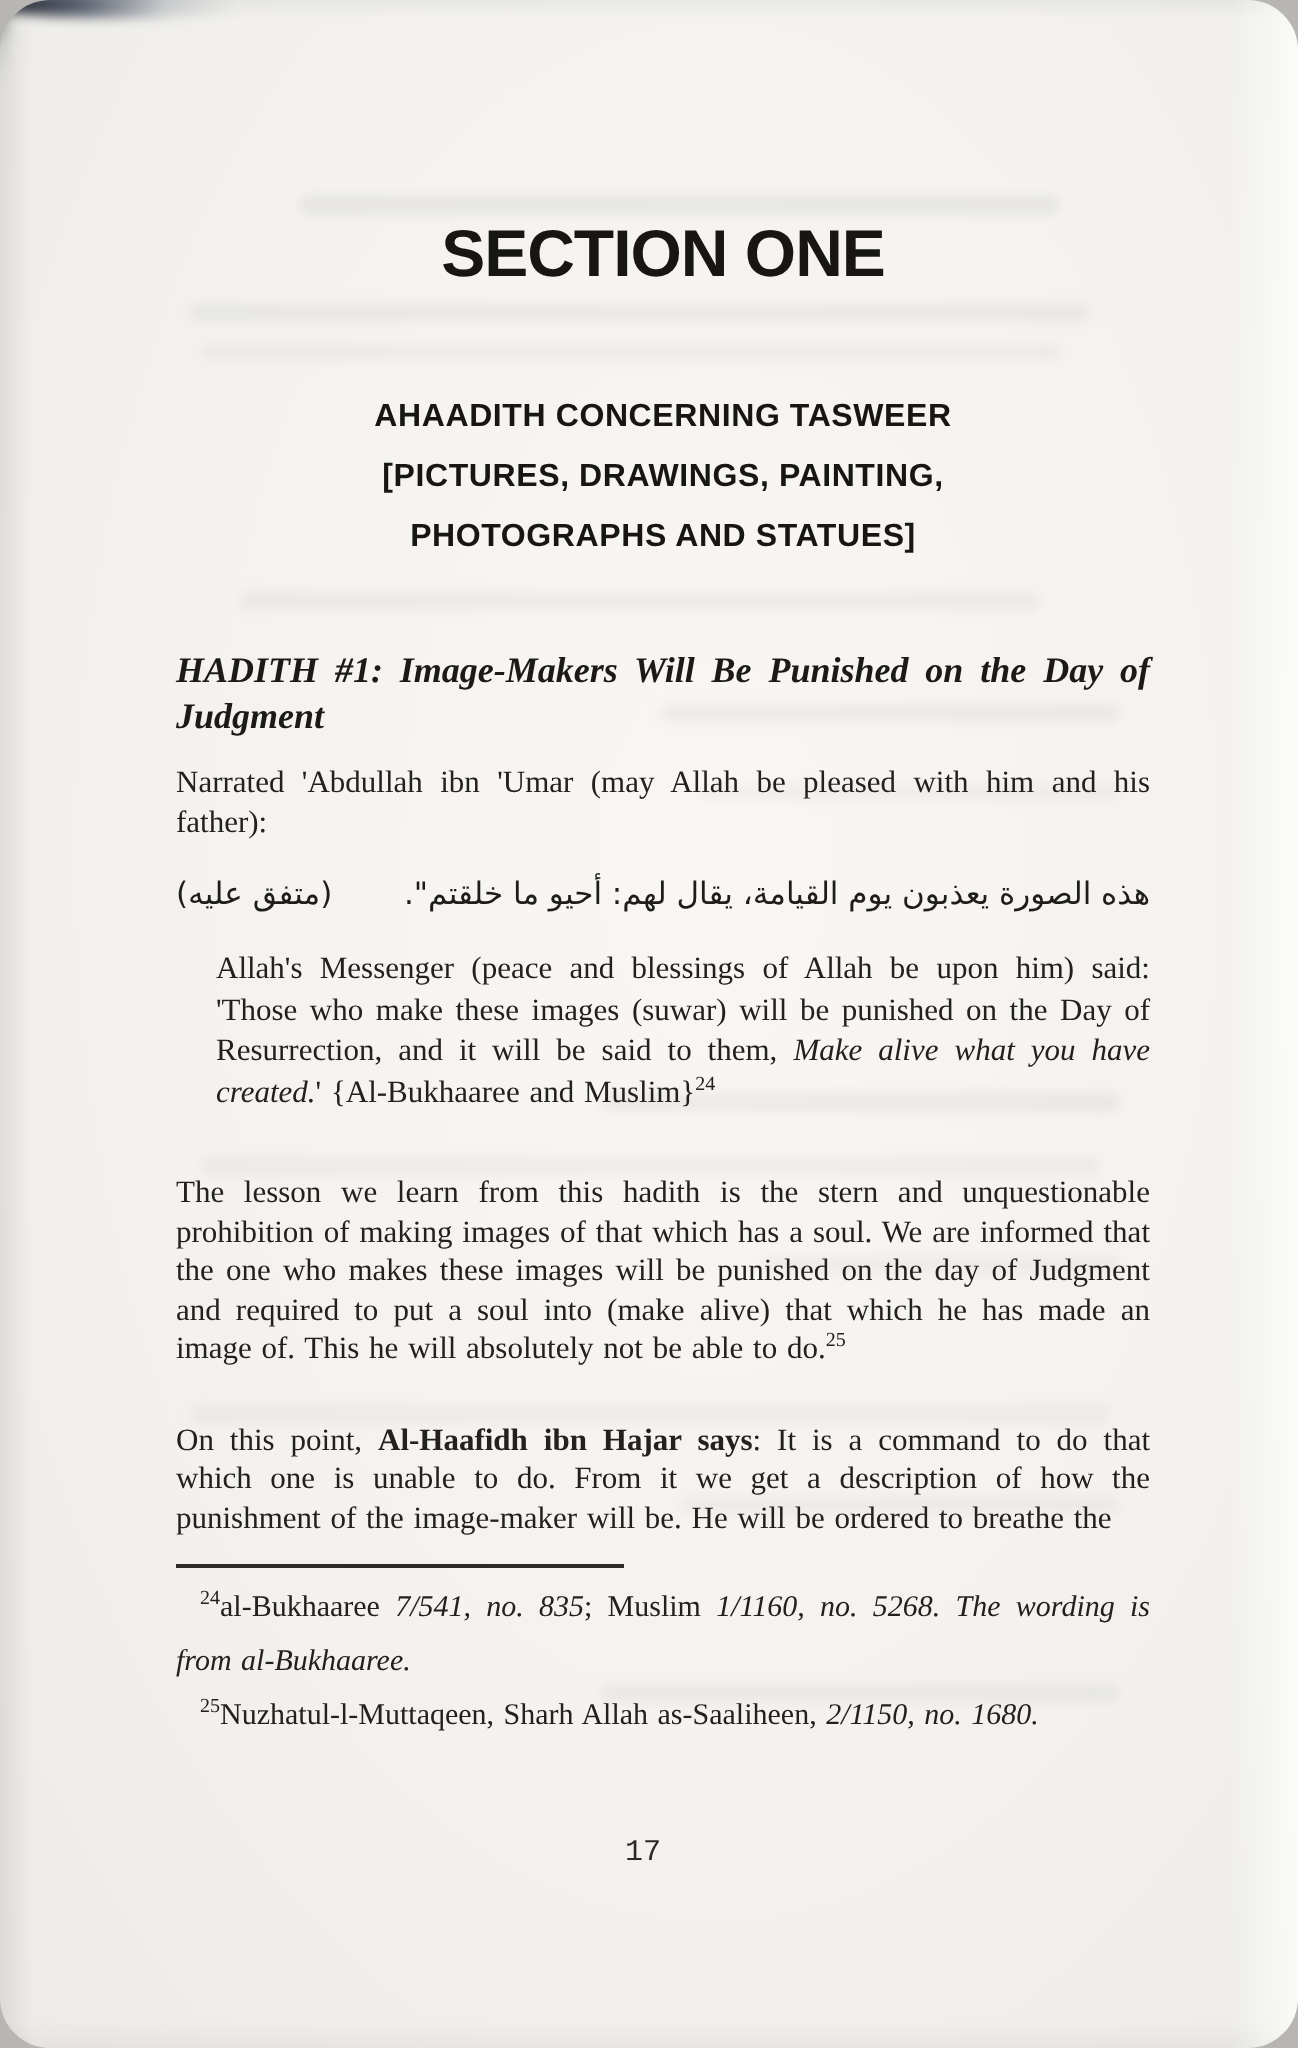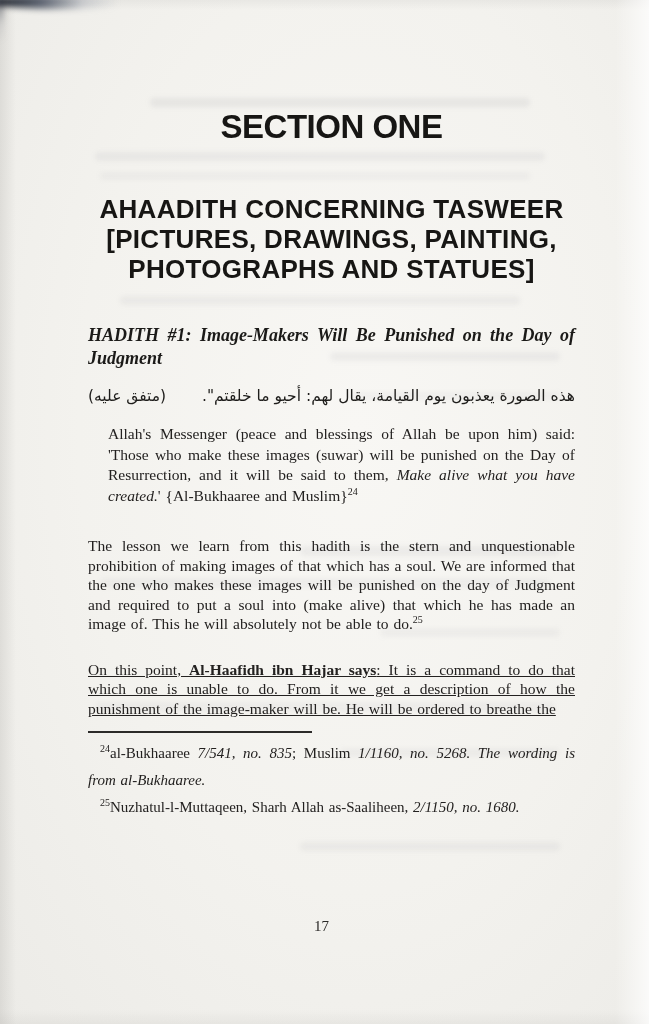--- a/index.html
+++ b/index.html
@@ -9,20 +9,21 @@
     margin:0 auto;
     overflow:hidden;
     background:
       linear-gradient(90deg, rgba(150,148,144,0.20) 0px, rgba(150,148,144,0) 16px),
       linear-gradient(270deg, rgba(255,255,255,0.75) 0px, rgba(255,255,255,0) 34px),
       linear-gradient(180deg, rgba(140,140,138,0.10) 0px, rgba(140,140,138,0) 10px),
       linear-gradient(0deg, rgba(150,148,144,0.10) 0px, rgba(150,148,144,0) 14px),
       radial-gradient(ellipse at 55% 42%, #f8f7f4 0%, #f3f2ee 55%, #ecebe7 100%);
     font-family:"Liberation Serif", serif;
     color:#232120;
+    border-radius:25px;
   }
   .corner-smudge{
     position:absolute;top:-5px;left:-8px;width:140px;height:14px;
     border-radius:50%;
     background:linear-gradient(93deg, rgba(8,12,22,0.97) 0%, rgba(35,45,65,0.70) 35%,
                rgba(110,120,140,0.25) 65%, rgba(160,165,175,0) 90%);
     filter:blur(3px);
   }
   .corner-smudge-vert{
     position:absolute;top:-4px;left:-6px;width:10px;height:46px;
@@ -40,21 +41,21 @@
     margin:110px 0 0 0;
     text-align:center;
     font-family:"Liberation Sans", sans-serif;
     font-weight:700;font-size:33px;line-height:34px;
     letter-spacing:-0.5px;color:#171614;
   }
   .section-subtitle{
     margin:50px 0 0 0;
     text-align:center;
     font-family:"Liberation Sans", sans-serif;
-    font-weight:700;font-size:26px;line-height:30px;
+    font-weight:700;font-size:16px;line-height:30px;
     letter-spacing:0.3px;color:#171614;
     white-space:pre-line;
   }
   .hadith-heading{
     margin:40px 0 0 0;
     font-style:italic;font-weight:700;
     font-size:18px;line-height:23px;color:#1b1a18;
   }
   .hadith-heading .h-line1{ text-align:justify; text-align-last:justify; }
   .body{
@@ -70,36 +71,36 @@
     font-size:15.5px;line-height:32px;color:#1e1d1b;
   }
   .ar-line1{ text-align:justify; text-align-last:justify; }
   .ar-line2{ display:flex; justify-content:space-between; align-items:baseline; }
   .quote{
     margin:12px 0 0 20px;
     width:467px;
     line-height:20.5px;
   }
   .para-lesson{ margin-top:30px; }
-  .para-hajar{ margin-top:26px;text-decoration:underline; }
+  .para-hajar{ margin-top:26px; }
   sup{ font-size:10px; line-height:0; vertical-align:super; letter-spacing:0; }
   .fn-rule{
     margin-top:13px;
     width:224px;height:2px;background:#2c2b29;
   }
   .footnote{
     font-size:15px;line-height:27px;
     text-align:justify;word-spacing:1px;
     text-indent:12px;
   }
   .fn-first{ margin-top:7px; }
   .page-number{
     position:absolute;left:0;right:6px;top:918px;
     text-align:center;font-size:15px;color:#2a2927;
-    font-family:Liberation Serif, serif;
+    font-family:Liberation Mono, monospace;
   }
 </style>
 </head>
 <body>
 
 <div class="page">
 
   <div class="corner-smudge"></div>
   <div class="corner-smudge-vert"></div>
 
@@ -122,20 +123,21 @@
 
     <h2 class="section-subtitle">AHAADITH CONCERNING TASWEER
 [PICTURES, DRAWINGS, PAINTING,
 PHOTOGRAPHS AND STATUES]</h2>
 
     <div class="hadith-heading">
       <div class="h-line1">HADITH #1: Image-Makers Will Be Punished on the Day of</div>
       <div class="h-line2">Judgment</div>
     </div>
 
+    <p class="body narrator">Narrated 'Abdullah ibn 'Umar (may Allah be pleased with him and his father):</p>
 
     <div class="arabic" dir="rtl">
       <div class="ar-line2">
         <span>هذه الصورة يعذبون يوم القيامة، يقال لهم: أحيو ما خلقتم".</span>
         <span>(متفق عليه)</span>
       </div>
     </div>
 
     <div class="body quote">
       <span>Allah's Messenger (peace and blessings of Allah be upon him) said: 'Those who make these images (suwar) will be punished on the Day of Resurrection, and it will be said to them, </span><i>Make alive what you have created.</i><span>' {Al-Bukhaaree and Muslim}</span><sup>24</sup>

